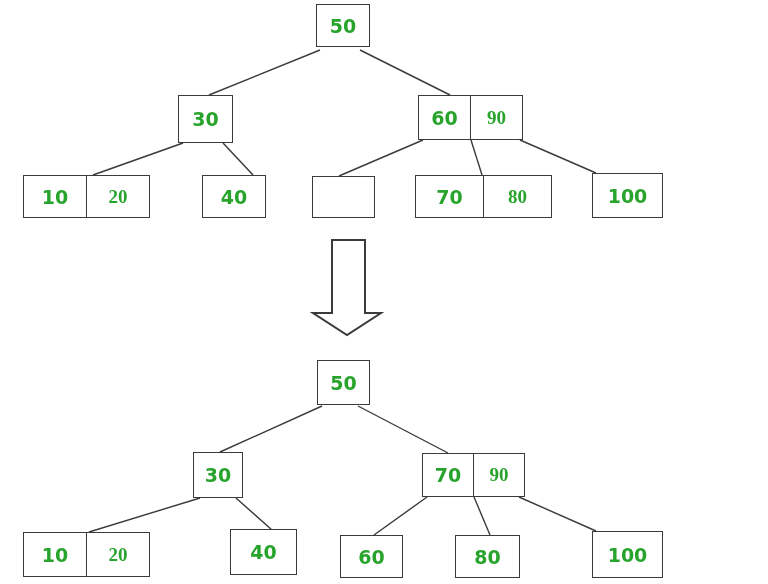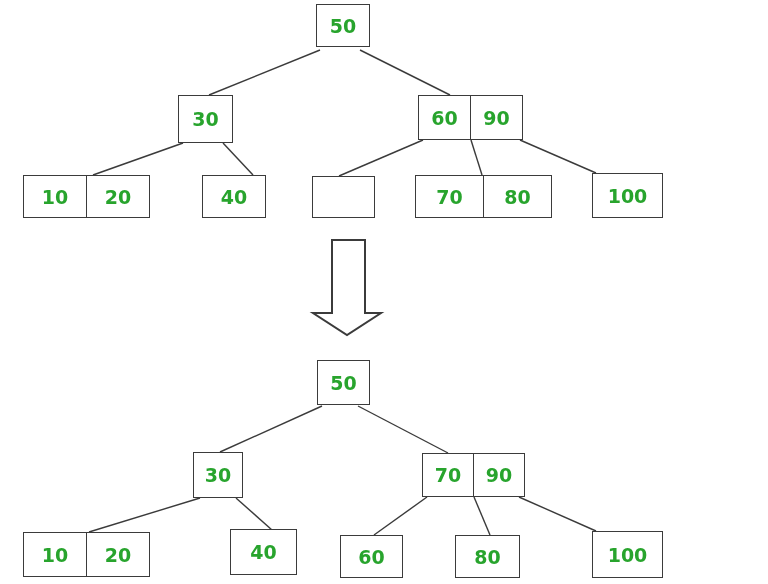--- a/index.html
+++ b/index.html
@@ -43,20 +43,21 @@
     align-items: center;
     justify-content: center;
     font-weight: bold;
     font-size: 19px;
     color: var(--key-text, #28a42d);
     overflow: hidden;
     user-select: none;
   }
   .cell + .cell {
     border-left: 1.5px solid var(--box-border, #3b3b3b);
+    font-family: Liberation Serif, serif;
   }
 </style>
 </head>
 <body>
 
 <div class="canvas">
 
   <svg class="edges-layer" viewBox="0 0 768 584" xmlns="http://www.w3.org/2000/svg">
 
     <line class="edge" x1="300" y1="50" x2="189" y2="95"></line>

